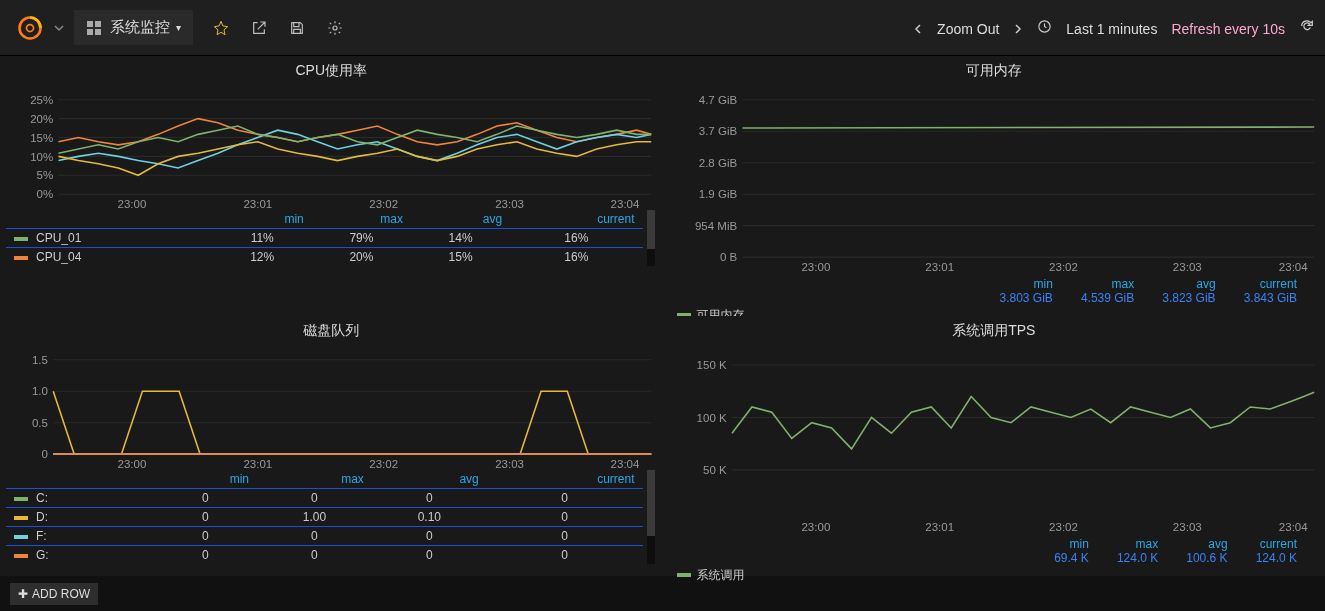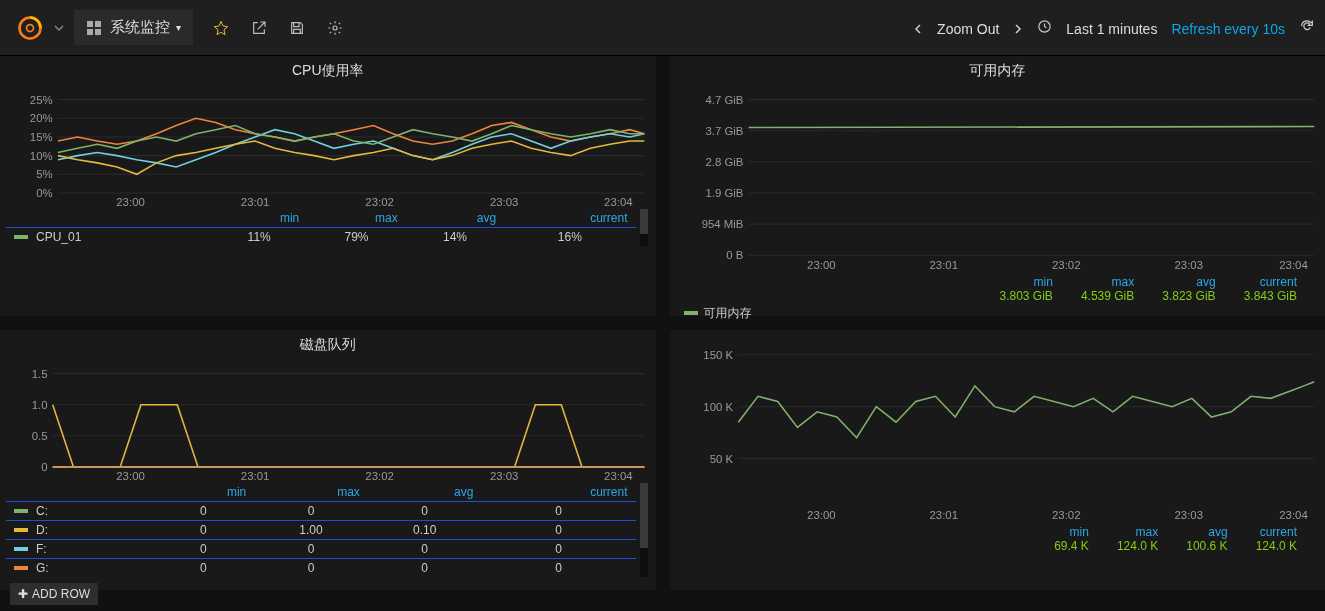--- a/index.html
+++ b/index.html
@@ -9,41 +9,41 @@
 .dash-btn{display:flex;align-items:center;background:#2a2a2a;padding:8px 12px;margin-left:10px;cursor:pointer;color:#ddd;font-size:15px}
 .dash-btn .caret{margin-left:6px;font-size:10px}
 .tb-icons{display:flex;align-items:center;margin-left:20px;gap:22px}
 .tb-icon{color:#bbb;cursor:pointer;display:flex}
 .tb-icon svg{width:16px;height:16px;fill:#bbb;stroke:#bbb}
 .tb-right{margin-left:auto;display:flex;align-items:flex-end;gap:14px;color:#ddd;font-size:14px}
 .tb-right .chev svg{width:10px;height:10px;fill:#ccc}
 .zoom{color:#ddd;cursor:pointer}
 .clock svg{width:15px;height:15px;stroke:#ccc;fill:none}
 .range{cursor:pointer}
-.refresh-lbl{color:#0ea5e9;cursor:pointer}
+.refresh-lbl{color:#f9a8d4;cursor:pointer}
 .refresh-ic svg{width:16px;height:16px;stroke:#ccc;fill:none}
-.grid{display:grid;grid-template-columns:1fr 1fr;grid-template-rows:260px 260px;gap:14px;}
+.grid{display:grid;grid-template-columns:1fr 1fr;grid-template-rows:260px 260px;gap:0;}
 .panel{background:#191919;position:relative;display:flex;flex-direction:column;padding:4px 6px 6px 6px}
 .ptitle{text-align:center;color:#ddd;font-size:14px;padding:2px 0 4px 0}
 .plot{flex:0 0 auto}
 .plot svg{width:100%;display:block}
 .legend{position:relative}
 .legend table{width:calc(100% - 14px);border-collapse:collapse;font-size:12px}
 .legend th{color:#2aa7e6;font-weight:normal;text-align:right;padding:2px 8px}
 .legend td{color:#ccc;padding:2px 8px;border-top:1px solid #1d4ed8}
 .legend td.num{text-align:center;font-variant-numeric:tabular-nums}
 .legend .swatch{display:inline-block;width:14px;height:4px;margin-right:8px;vertical-align:middle}
 .legend .scrollbar{position:absolute;top:0;bottom:0;right:2px;width:8px;background:#0e0e0e}
 .legend .thumb{position:absolute;right:2px;top:0;width:8px;height:70%;background:#3a3a3a}
 .hlegend{display:flex;align-items:flex-start;font-size:12px;padding:4px 8px 2px 8px}
 .hlegend .series{display:flex;align-items:center;gap:6px;color:#ccc}
 .hlegend .stats{margin-left:auto}
 .hlegend table{border-collapse:collapse}
 .hlegend th{color:#2aa7e6;font-weight:normal;text-align:right;padding:0 14px}
-.hlegend td{color:#84cc16;text-align:center;padding:0 14px}
+.hlegend td{color:#3b82f6;text-align:center;padding:0 14px}
 .addrow{position:absolute;left:10px;bottom:6px;background:#2e2e2e;color:#ddd;font-size:12px;padding:4px 8px;cursor:pointer;display:flex;align-items:center;gap:4px}
 </style>
 </head>
 <body>
 
 <div class="topbar">
   <div class="logo">
     <svg viewBox="0 0 32 32">
         <circle cx="16" cy="16" r="12" fill="none" stroke="#ff7b18" stroke-width="3"></circle>
         <path d="M16 4 A12 12 0 0 1 28 16" fill="none" stroke="#ffb400" stroke-width="3"></path>
@@ -155,20 +155,27 @@
               <th>avg</th>
               <th>current</th>
             </tr>
         <tr>
               <td><span class="swatch" style="background:#7eb26d"></span><span>CPU_01</span></td>
               <td class="num">11%</td>
               <td class="num">79%</td>
               <td class="num">14%</td>
               <td class="num">16%</td>
             </tr>
+        <tr>
+              <td><span class="swatch" style="background:#ef843c"></span><span>CPU_04</span></td>
+              <td class="num">12%</td>
+              <td class="num">20%</td>
+              <td class="num">15%</td>
+              <td class="num">16%</td>
+            </tr>
       </tbody>
         </table>
     </div>
   </div>
 
   <div class="panel">
     <div class="ptitle">可用内存</div>
     <div class="plot">
       <svg viewBox="0 0 620 180">
         <g stroke="#2a2a2a">
@@ -295,20 +302,21 @@
               <td class="num">0</td>
               <td class="num">0</td>
               <td class="num">0</td>
             </tr>
       </tbody>
         </table>
     </div>
   </div>
 
   <div class="panel">
+    <div class="ptitle">系统调用TPS</div>
     <div class="plot">
       <svg viewBox="0 0 620 180">
         <g stroke="#2a2a2a">
             <line x1="60" y1="20" x2="615" y2="20"></line>
             <line x1="60" y1="70" x2="615" y2="70"></line>
             <line x1="60" y1="120" x2="615" y2="120"></line>
           </g>
         <g fill="#999" font-size="11" text-anchor="end">
             <text x="55" y="24">150 K</text>
             <text x="55" y="74">100 K</text>
@@ -337,20 +345,26 @@
         <tr>
                 <td>69.4 K</td>
                 <td>124.0 K</td>
                 <td>100.6 K</td>
                 <td>124.0 K</td>
               </tr>
       </tbody>
           </table>
         </div>
     </div>
+    <div class="hlegend" style="padding-top:0">
+      <div class="series">
+          <span class="swatch" style="background:#7eb26d;width:14px;height:4px;display:inline-block"></span>
+          <span>系统调用</span>
+        </div>
+    </div>
   </div>
 
 </div>
 
 <div class="addrow">
     <span>✚</span>
     <span>ADD ROW</span>
   </div>
 
 </body></html>

